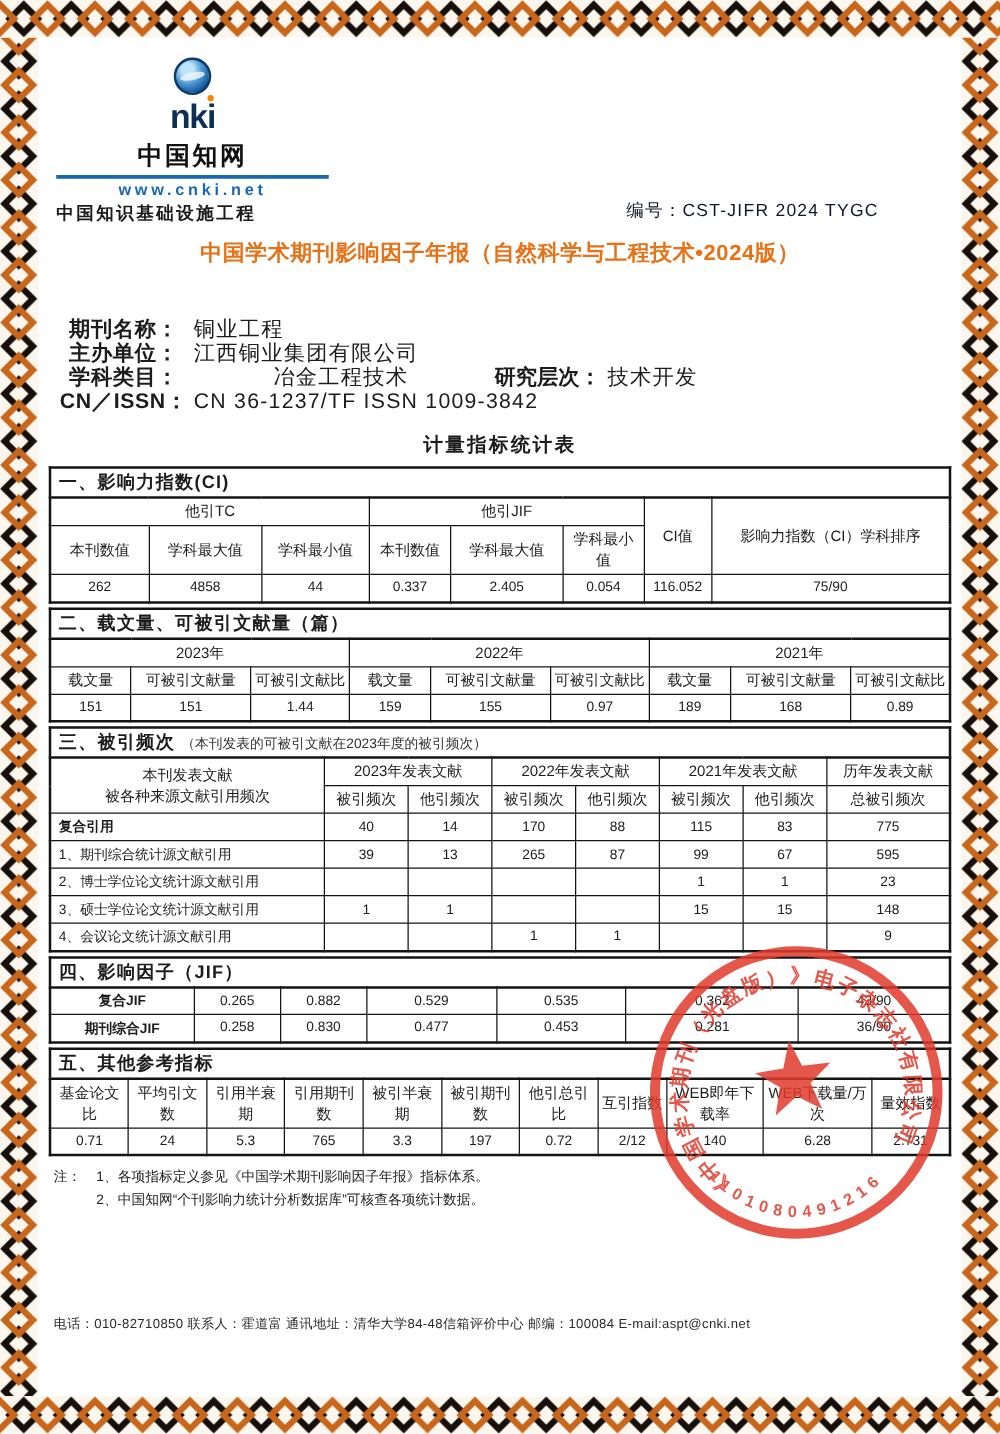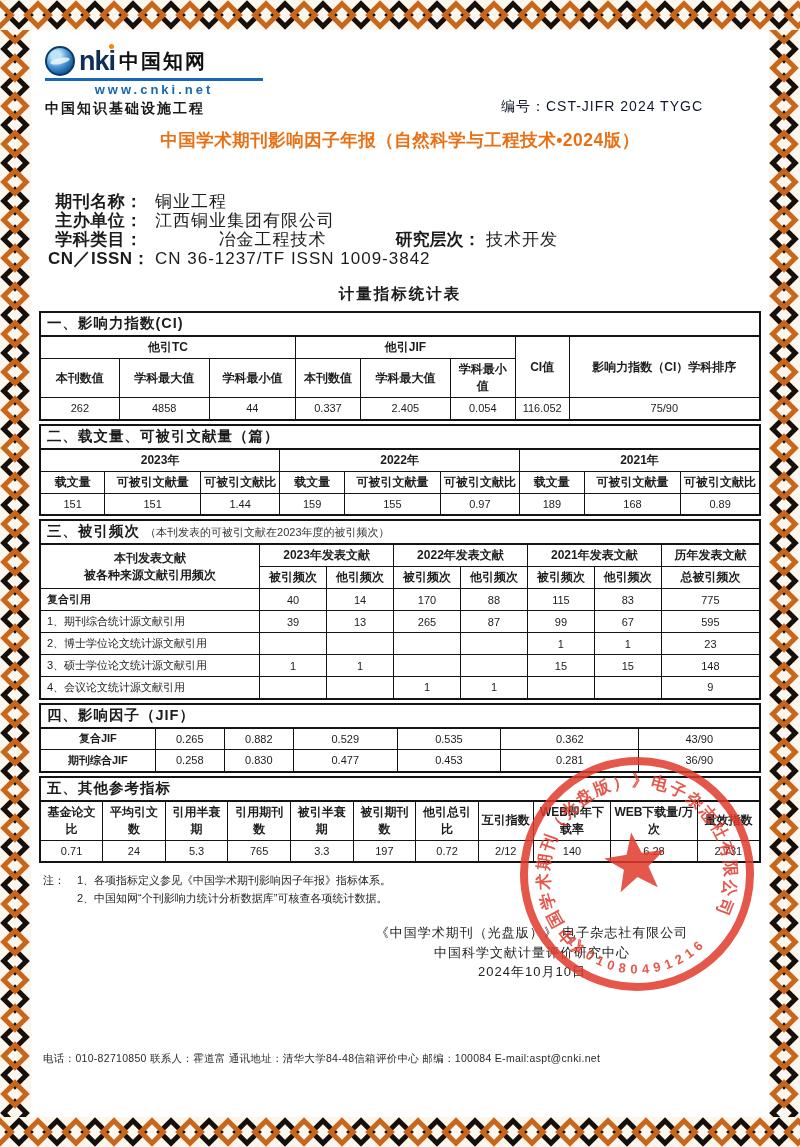--- a/index.html
+++ b/index.html
@@ -8,21 +8,21 @@
   .bd { position:absolute; display:block; }
   .bd-t { left:0; top:0; }
   .bd-b { left:0; bottom:0; }
   .bd-l { left:0; top:30px; }
   .bd-r { right:0; top:30px; }
   .content { position:absolute; left:31px; top:30px; right:31px; bottom:30px; padding:12px 8px 0 8px; color:#1c1c1c; }
 
   
   .hdr { display:flex; justify-content:space-between; align-items:flex-end; padding:4px 4px 0 6px; }
   .logo { width:218px; }
-  .logo-row1 { display:flex; align-items:center; gap:4px; }
+  .logo-row1 { display:flex; align-items:center; gap:4px;flex-direction:column; }
   .globe { width:30px; height:30px; border-radius:50%;
            background:radial-gradient(circle at 35% 30%, #bfe3f7 0 20%, #4f9ad6 45%, #0c4e8f 80%); 
            border:2px solid #0b3a6b; position:relative; }
   .globe::after{ content:""; position:absolute; left:3px; top:10px; width:20px; height:6px;
            background:#e9f4fb; border-radius:50%; transform:rotate(-12deg); opacity:.85;}
   .nki { font-size:27px; font-weight:bold; color:#0d2f55; letter-spacing:-1px; line-height:1; position:relative; }
   .nki i { font-style:normal; position:relative; }
   .nki i::after { content:""; position:absolute; top:-2px; right:1px; width:5px; height:5px; border-radius:50%; background:#f08a00; }
   .logo-cn { font-size:20px; font-weight:bold; color:#101010; letter-spacing:2px; font-family:"Liberation Serif","DejaVu Serif",serif; }
   .logo-url { border-top:3px solid #1767b3; margin-top:2px; padding-top:1px;
@@ -42,21 +42,21 @@
 
   .table-title { text-align:center; font-size:15.5px; font-weight:bold; letter-spacing:2px; margin:16px 0 6px; }
 
   
   .sec { margin-bottom:3px; }
   .sec-h { border:2px solid #141414; border-bottom:none; font-size:14.5px; font-weight:bold;
            padding:1px 6px 2px; letter-spacing:1px; }
   .sec-h .h-note { font-size:11px; font-weight:normal; color:#333; letter-spacing:0; }
   table.t { width:100%; border-collapse:collapse; table-layout:fixed; }
   table.t td { border:1.5px solid #141414; text-align:center; font-size:11px; padding:2px 2px; height:22px; overflow:hidden; }
-  table.t tr.hd td { font-weight:bold; font-size:12px;margin-left:18px; }
+  table.t tr.hd td { font-weight:normal; font-size:12px;margin-left:18px; }
   table.t td.lbl { text-align:left; padding-left:6px; }
   table.t td.b { font-weight:bold; }
   table.t { border:2px solid #141414; }
 
   
   .notes { display:flex; margin:8px 0 0 4px; font-size:11px; color:#222; line-height:1.65; }
   .notes .nlabel { width:34px; font-weight:normal; }
 
   
   .footer { margin:16px 14px 0 auto; width:430px; text-align:center; font-size:13px; line-height:1.5; letter-spacing:1px; color:#1d1d1d; position:relative; z-index:2; }
@@ -414,25 +414,20 @@
     </div>
 
     <div class="notes">
       <div class="nlabel">注：</div>
       <div>
         <div>1、各项指标定义参见《中国学术期刊影响因子年报》指标体系。</div>
         <div>2、中国知网“个刊影响力统计分析数据库”可核查各项统计数据。</div>
       </div>
     </div>
 
-    <div class="footer">
-      <div>《中国学术期刊（光盘版）》  电子杂志社有限公司</div>
-      <div>中国科学文献计量评价研究中心</div>
-      <div>2024年10月10日</div>
-    </div>
 
     <svg class="stamp" viewBox="0 0 240 240">
       <defs>
         <path id="arcTop" d="M 63.7 187.9 A 88 88 0 1 1 176.3 187.9" fill="none"></path>
         <path id="arcBot" d="M 29.6 151.5 A 94 94 0 0 0 210.4 151.5" fill="none"></path>
       </defs>
       <circle cx="120" cy="120" r="113" fill="none" stroke="#e23a2c" stroke-width="8"></circle>
       <polygon fill="#e23a2c" points="120,78 127.6,99.5 150.4,100.1 132.4,114 138.8,135.9 120,123 101.2,135.9 107.6,114 89.6,100.1 112.4,99.5"></polygon>
       <text font-size="16.5" font-weight="bold" fill="#e23a2c" letter-spacing="2" font-family="Liberation Sans,DejaVu Sans,sans-serif">
         <textPath href="#arcTop" startOffset="0">《中国学术期刊（光盘版）》电子杂志社有限公司</textPath>

